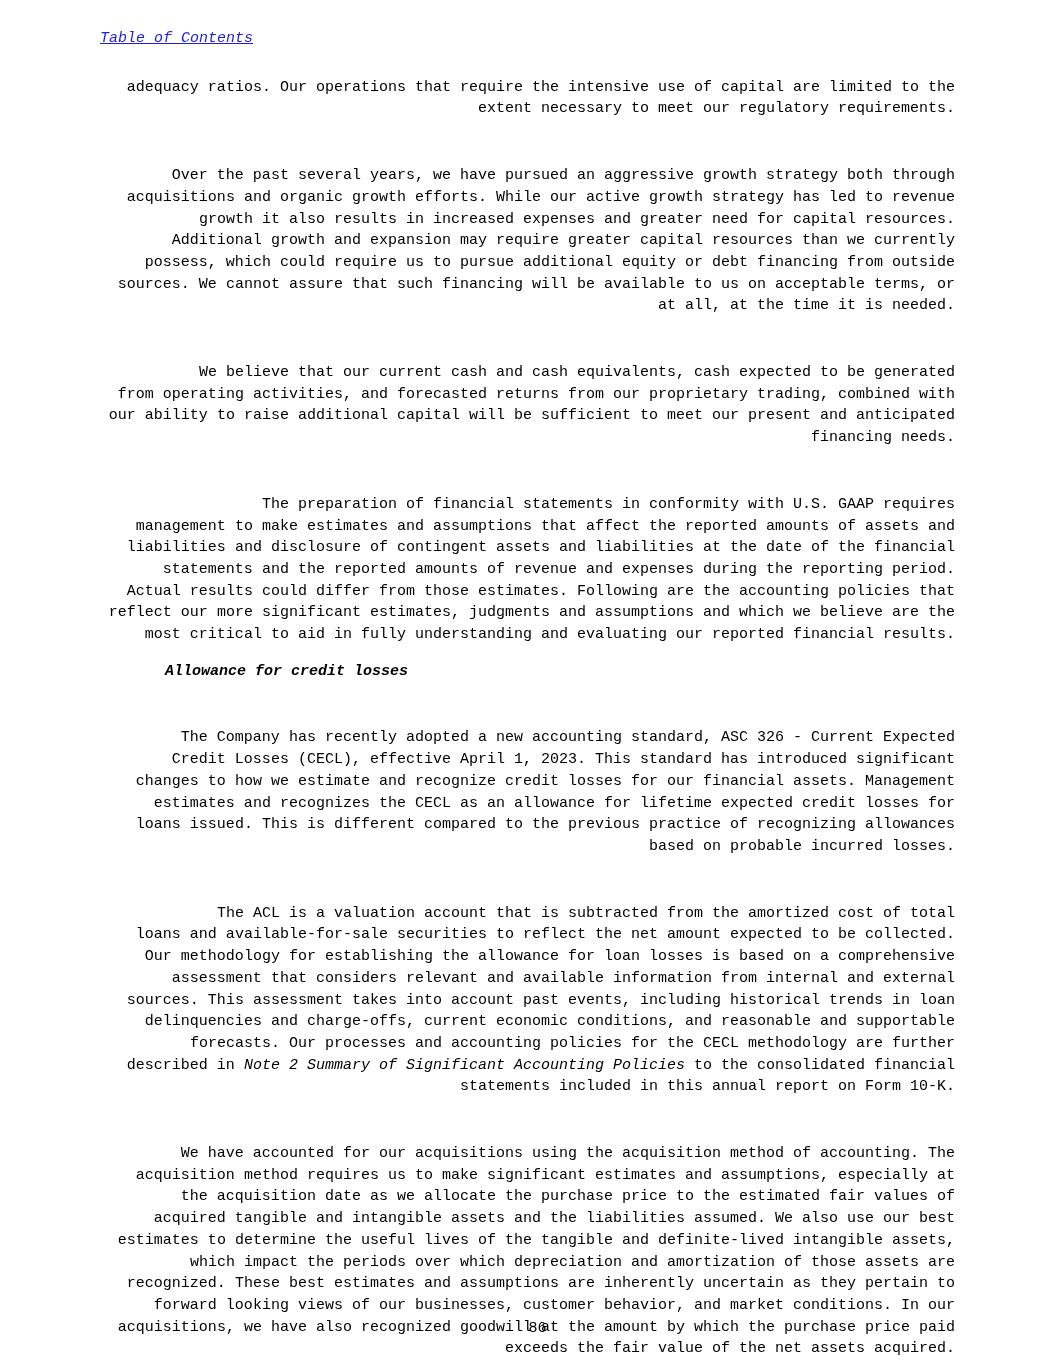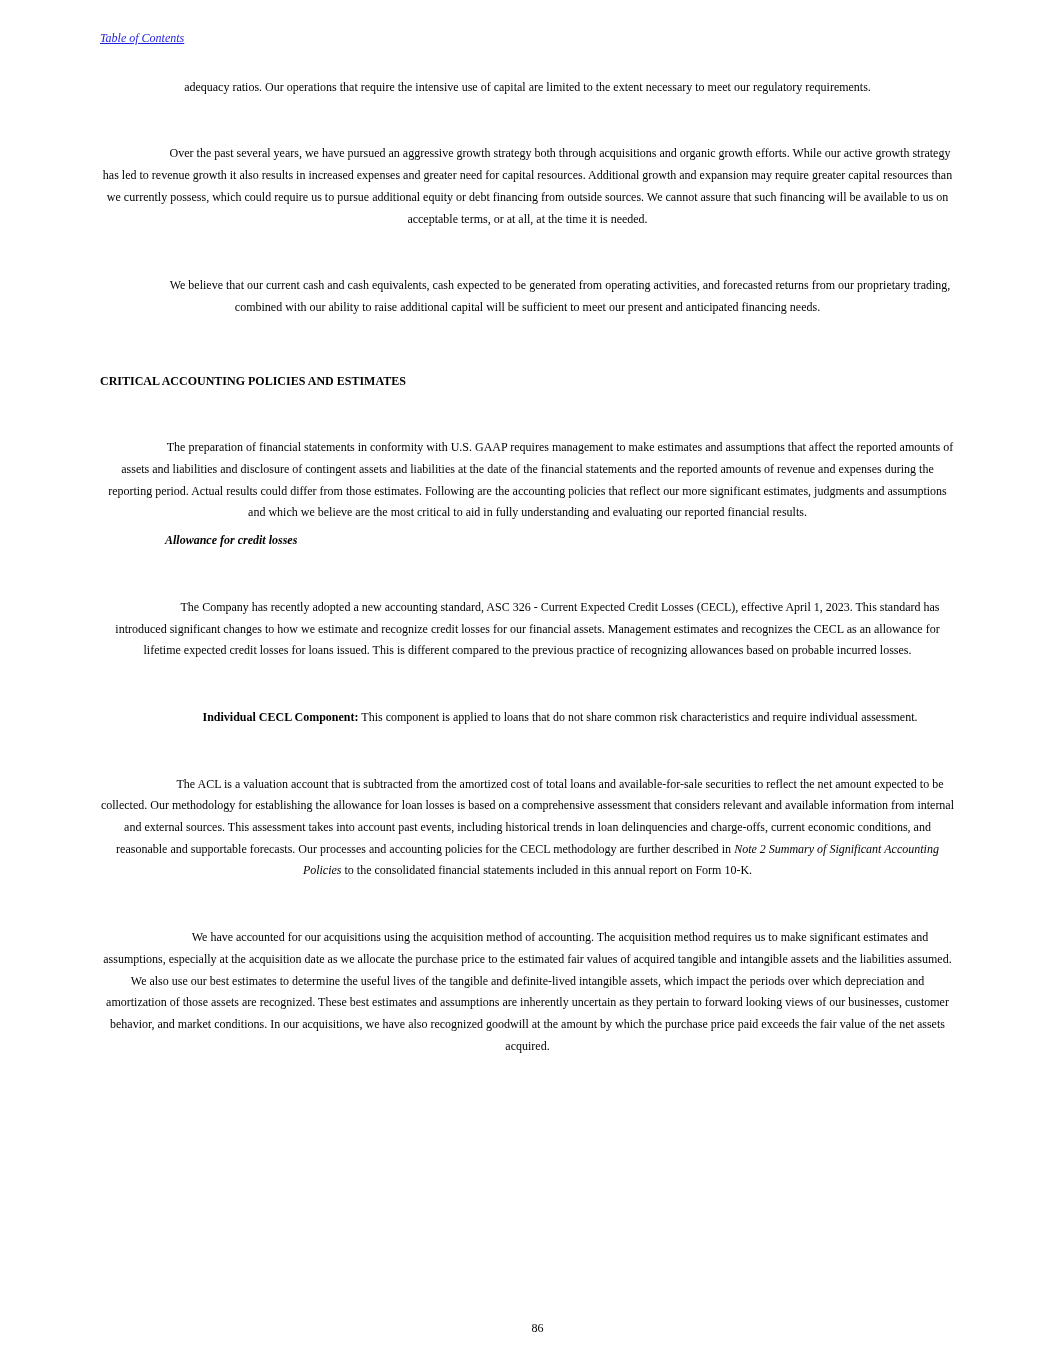--- a/index.html
+++ b/index.html
@@ -3,63 +3,61 @@
 <meta charset="utf-8">
 <style>
   * { margin: 0; padding: 0; box-sizing: border-box; }
   html, body { background: #ffffff; }
   .page {
     width: 1055px;
     height: 1365px;
     margin: 0 auto;
     background: #ffffff;
     position: relative;
-    font-family: Liberation Serif, serif;
-    font-size: 12px;
+    font-family: Liberation Mono, monospace;
+    font-size: 15px;
     line-height: 21.7px;
     color: #000000;
     padding: 28px 100px 0 100px;
     overflow: hidden;
   }
   .toc-link {
     font-style: italic;
     text-decoration: underline;
     color: #1e1ee0;
     cursor: pointer;
     display: inline-block;
   }
   .doc-body { margin-top: 27px; }
-  .para { margin-top: 15px; text-align: center; }
+  .para { margin-top: 15px; text-align: right; }
   .para:first-child { margin-top: 0; }
   .para.indent { text-indent: 65px; margin-top: 45px; }
   .main-heading { font-weight: bold; margin-top: 52px; }
-  .sub-heading { font-weight: bold; font-style: italic; margin-left: 65px; margin-top: 6px; }
+  .sub-heading { font-weight: bold; font-style: italic; margin-left: 65px; margin-top: 15px; }
   .run-bold { font-weight: bold; }
   .run-italic { font-style: italic; }
   .page-footer {
     position: absolute;
     bottom: 25px;
     left: 10px;
     width: 100%;
     text-align: center;
   }
 </style>
 </head>
 <body>
 
 <div class="page">
   <a href="#" class="toc-link">Table of Contents</a>
 
   <div class="doc-body" id="doc-body">
       <div class="para"><span class="">adequacy ratios. Our operations that require the intensive use of capital are limited to the extent necessary to meet our regulatory requirements.</span></div>
       <div class="para indent"><span class="">Over the past several years, we have pursued an aggressive growth strategy both through acquisitions and organic growth efforts. While our active growth strategy has led to revenue growth it also results in increased expenses and greater need for capital resources. Additional growth and expansion may require greater capital resources than we currently possess, which could require us to pursue additional equity or debt financing from outside sources. We cannot assure that such financing will be available to us on acceptable terms, or at all, at the time it is needed.</span></div>
       <div class="para indent"><span class="">We believe that our current cash and cash equivalents, cash expected to be generated from operating activities, and forecasted returns from our proprietary trading, combined with our ability to raise additional capital will be sufficient to meet our present and anticipated financing needs.</span></div>
-      <div class="main-heading"><span class="">CRITICAL ACCOUNTING POLICIES AND ESTIMATES</span></div>
       <div class="para indent"><span class="">The preparation of financial statements in conformity with U.S. GAAP requires management to make estimates and assumptions that affect the reported amounts of assets and liabilities and disclosure of contingent assets and liabilities at the date of the financial statements and the reported amounts of revenue and expenses during the reporting period. Actual results could differ from those estimates. Following are the accounting policies that reflect our more significant estimates, judgments and assumptions and which we believe are the most critical to aid in fully understanding and evaluating our reported financial results.</span></div>
       <div class="sub-heading"><span class="">Allowance for credit losses</span></div>
       <div class="para indent"><span class="">The Company has recently adopted a new accounting standard, ASC 326 - Current Expected Credit Losses (CECL), effective April 1, 2023. This standard has introduced significant changes to how we estimate and recognize credit losses for our financial assets. Management estimates and recognizes the CECL as an allowance for lifetime expected credit losses for loans issued. This is different compared to the previous practice of recognizing allowances based on probable incurred losses.</span></div>
-      <div class="para indent"><span class="run-bold ">Individual CECL Component:</span><span class=""> This component is applied to loans that do not share common risk characteristics and require individual assessment.</span></div>
       <div class="para indent"><span class="">The ACL is a valuation account that is subtracted from the amortized cost of total loans and available-for-sale securities to reflect the net amount expected to be collected. Our methodology for establishing the allowance for loan losses is based on a comprehensive assessment that considers relevant and available information from internal and external sources. This assessment takes into account past events, including historical trends in loan delinquencies and charge-offs, current economic conditions, and reasonable and supportable forecasts. Our processes and accounting policies for the CECL methodology are further described in </span><span class="run-italic">Note 2 Summary of Significant Accounting Policies</span><span class=""> to the consolidated financial statements included in this annual report on Form 10-K.</span></div>
       <div class="para indent"><span class="">We have accounted for our acquisitions using the acquisition method of accounting. The acquisition method requires us to make significant estimates and assumptions, especially at the acquisition date as we allocate the purchase price to the estimated fair values of acquired tangible and intangible assets and the liabilities assumed. We also use our best estimates to determine the useful lives of the tangible and definite-lived intangible assets, which impact the periods over which depreciation and amortization of those assets are recognized. These best estimates and assumptions are inherently uncertain as they pertain to forward looking views of our businesses, customer behavior, and market conditions. In our acquisitions, we have also recognized goodwill at the amount by which the purchase price paid exceeds the fair value of the net assets acquired.</span></div>
     </div>
 
   <div class="page-footer">86</div>
 </div>
 
 </body></html>

